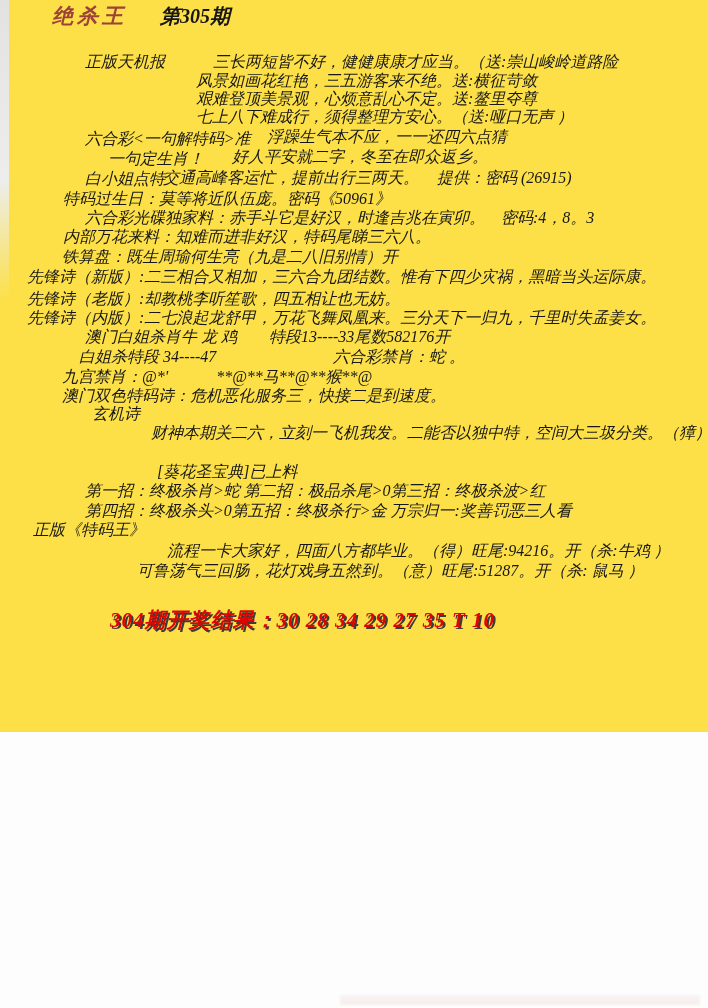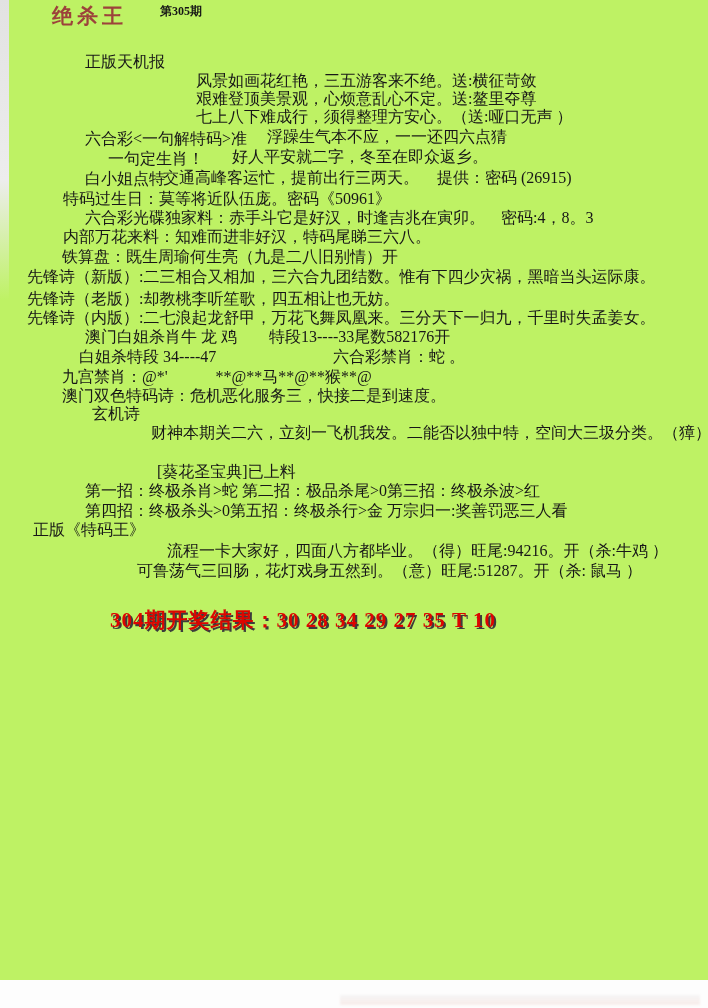--- a/index.html
+++ b/index.html
@@ -4,36 +4,37 @@
 <style>
   html,body{margin:0;padding:0;}
   body{
     width:708px;height:1008px;
     background:#fdfdfd;
     font-family:"Liberation Serif","DejaVu Serif",serif;
     overflow:hidden;
     position:relative;
   }
   .page{
-    position:absolute;left:0;top:0;width:708px;height:980px;
-    background:#bef264;
+    position:absolute;left:0;top:0;width:708px;height:732px;
+    background:#fde047;
+    font-style:italic;
   }
   .edge-shade{
     position:absolute;left:0;top:0;width:9px;height:300px;
     background:linear-gradient(to bottom,#e2e2e2 0%,#ededed 60%,rgba(245,245,245,0) 100%);
   }
   .hdr-title{
     position:absolute;left:52px;top:2px;
     font-size:21px;font-weight:bold;letter-spacing:4px;
     color:var(--title-color,#9c423b);
     white-space:pre;
   }
   .hdr-issue{
     position:absolute;left:160px;top:3px;
-    font-size:12px;font-weight:bold;color:#161616;
+    font-size:20px;font-weight:bold;color:#161616;
     white-space:pre;
   }
   .ln{
     position:absolute;
     font-size:16px;color:var(--body-color,#171717);
     white-space:pre;line-height:18px;
   }
   .result{
     position:absolute;left:110px;top:606px;
     font-size:21px;font-weight:bold;letter-spacing:1px;
@@ -51,20 +52,21 @@
 </head>
 <body>
 
 <div class="page">
   <div class="edge-shade"></div>
 
   <div class="hdr-title">绝杀王</div>
   <div class="hdr-issue">第305期</div>
 
   <div class="ln" style="left:85px;top:53px">正版天机报</div>
+  <div class="ln" style="left:213px;top:53px">三长两短皆不好，健健康康才应当。（送:崇山峻岭道路险</div>
   <div class="ln" style="left:196px;top:72px">风景如画花红艳，三五游客来不绝。送:横征苛敛</div>
   <div class="ln" style="left:196px;top:90px">艰难登顶美景观，心烦意乱心不定。送:鳌里夺尊</div>
   <div class="ln" style="left:196px;top:108px">七上八下难成行，须得整理方安心。（送:哑口无声 ）</div>
   <div class="ln" style="left:85px;top:130px">六合彩&lt;一句解特码&gt;准</div>
   <div class="ln" style="left:267px;top:128px">浮躁生气本不应，一一还四六点猜</div>
   <div class="ln" style="left:108px;top:150px">一句定生肖！</div>
   <div class="ln" style="left:232px;top:148px">好人平安就二字，冬至在即众返乡。</div>
   <div class="ln" style="left:85px;top:170px">白小姐点特</div>
   <div class="ln" style="left:163px;top:169px">交通高峰客运忙，提前出行三两天。</div>
   <div class="ln" style="left:437px;top:169px">提供：密码 (26915)</div>

